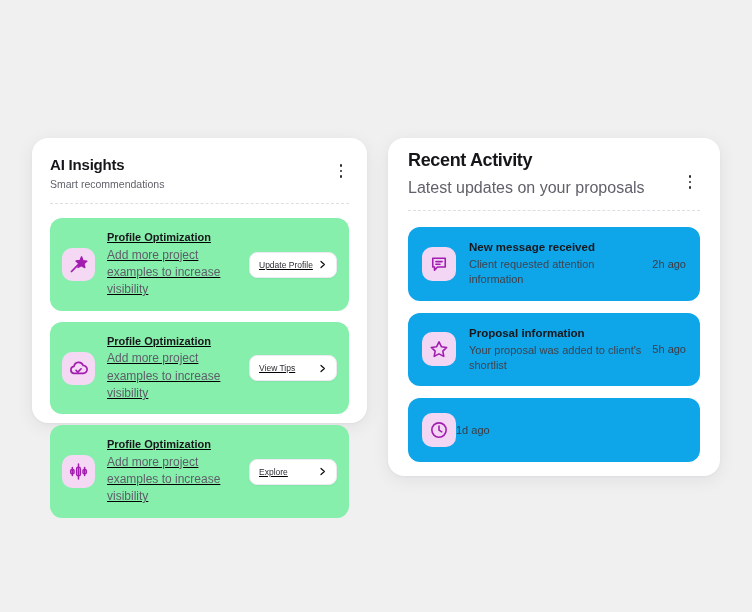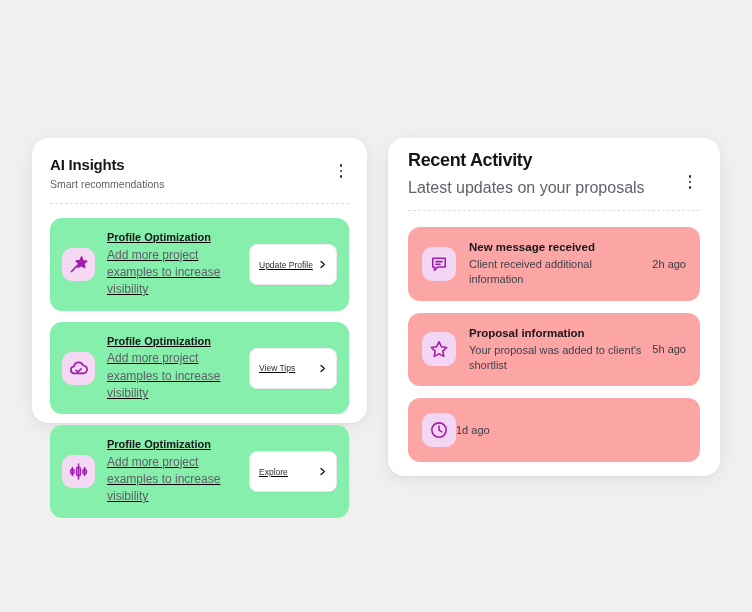--- a/index.html
+++ b/index.html
@@ -143,21 +143,21 @@
   .insight-desc {
     font-size: 12px;
     color: #5e5e68;
     line-height: 1.45;
     margin-top: 2px;
   }
 
   .pill {
     flex: 0 0 auto;
     width: 88px;
-    height: 41px;
+    height: 26px;
     background: #ffffff;
     border: 1px solid #eceaf0;
     border-radius: 8px;
     display: flex;
     align-items: center;
     justify-content: space-between;
     padding: 0 9px;
     cursor: pointer;
     box-shadow: 0 1px 2px rgba(30,20,45,0.04);
   }
@@ -171,21 +171,21 @@
   .chev {
     flex: 0 0 auto;
     width: 9px;
     height: 9px;
   }
 
   
   .act-row {
     display: flex;
     align-items: center;
-    background: #fca5a5;
+    background: #0ea5e9;
     border-radius: 12px;
     padding: 13px 14px;
     margin-bottom: 12px;
     min-height: 64px;
   }
 
   .act-tile {
     flex: 0 0 auto;
     width: 34px;
     height: 34px;
@@ -322,21 +322,21 @@
   <div class="act-row">
     <div class="act-tile">
       <svg width="20" height="20" viewBox="0 0 24 24" fill="none" stroke="#a21caf" stroke-width="1.9" stroke-linecap="round" stroke-linejoin="round">
         <path d="M4.5 5.2 H19.5 V15.6 H10.2 L6.6 19.4 V15.6 H4.5 Z"></path>
         <path d="M8.3 9.1 H15.7"></path>
         <path d="M8.3 12.2 H13.2"></path>
       </svg>
     </div>
     <div class="act-text">
       <div class="act-title">New message received</div>
-      <div class="act-desc">Client received additional information</div>
+      <div class="act-desc">Client requested attention information</div>
     </div>
     <div class="act-time">2h ago</div>
   </div>
 
   <div class="act-row">
     <div class="act-tile">
       <svg width="20" height="20" viewBox="0 0 24 24" fill="none" stroke="#a21caf" stroke-width="1.9" stroke-linecap="round" stroke-linejoin="round">
         <path d="M12 3.4 L14.85 9.25 L21.2 10.1 L16.6 14.5 L17.75 20.8 L12 17.8 L6.25 20.8 L7.4 14.5 L2.8 10.1 L9.15 9.25 Z"></path>
       </svg>
     </div>

